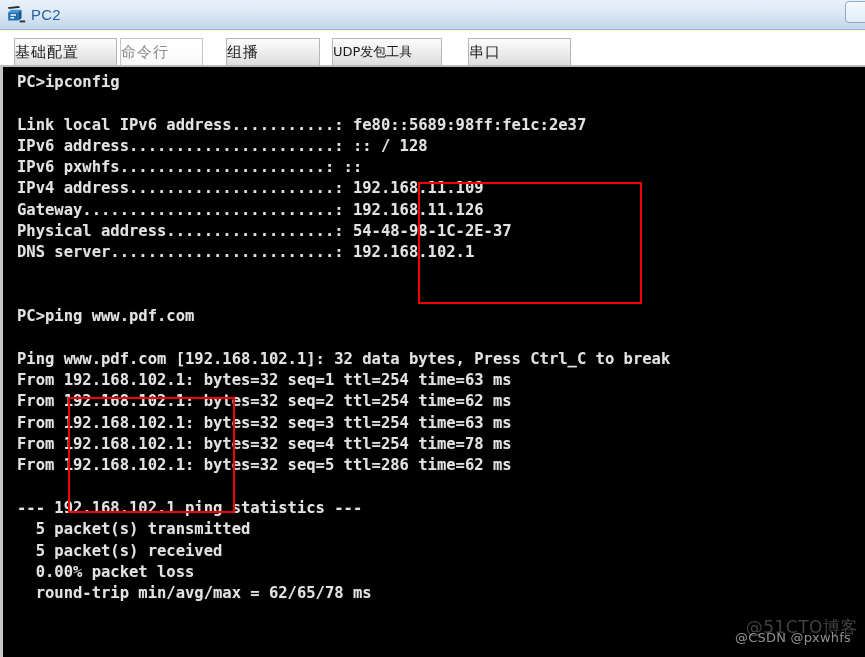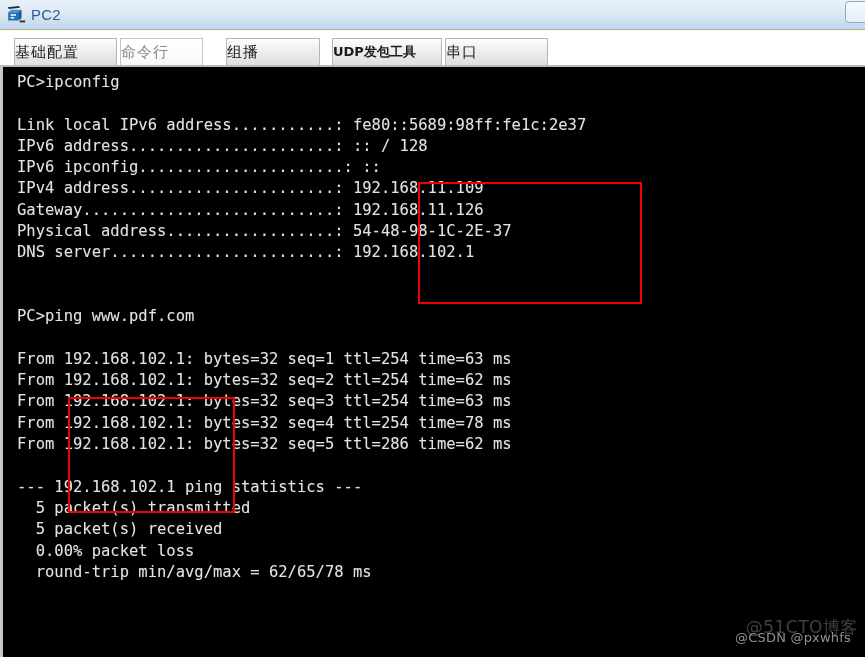--- a/index.html
+++ b/index.html
@@ -102,20 +102,21 @@
     height: 592px;
     background: #000000;
     border-top: 2px solid #b8b8b8;
     border-left: 3px solid #c8c8c8;
     box-sizing: border-box;
     overflow: hidden;
   }
   .term-inner {
     position: relative;
     padding: 5px 10px 0 14px;
+    font-weight: bold;
   }
   .line {
     font-family: "DejaVu Sans Mono", "Liberation Mono", monospace;
     font-size: 15.5px;
     line-height: 21.3px;
     color: #e2e2e2;
     white-space: pre;
     height: 21.3px;
     letter-spacing: 0px;
     text-shadow: 0 0 1px rgba(255,255,255,0.25);
@@ -188,43 +189,44 @@
   <div class="tabstrip">
     <div class="tab" style="left:14px; width:103px;">
       <span>基础配置</span>
     </div>
     <div class="tab active" style="left:120px; width:83px;">
       <span>命令行</span>
     </div>
     <div class="tab" style="left:226px; width:94px;">
       <span>组播</span>
     </div>
-    <div class="tab" style="left:332px; width:110px;font-weight:bold;">
+    <div class="tab" style="left:332px; width:110px;">
       <span style="font-size:13px; letter-spacing:0">UDP发包工具</span>
     </div>
-    <div class="tab" style="left:445px; width:103px;">
+    <div class="tab" style="left:468px; width:103px;">
       <span>串口</span>
     </div>
   </div>
 
   <div class="terminal">
     <div class="term-inner">
       <div class="line">PC&gt;ipconfig</div>
       <div class="line blank"></div>
       <div class="line">Link local IPv6 address...........: fe80::5689:98ff:fe1c:2e37</div>
       <div class="line">IPv6 address......................: :: / 128</div>
-      <div class="line">IPv6 ipconfig......................: ::</div>
+      <div class="line">IPv6 pxwhfs......................: ::</div>
       <div class="line">IPv4 address......................: 192.168.11.109</div>
       <div class="line">Gateway...........................: 192.168.11.126</div>
       <div class="line">Physical address..................: 54-48-98-1C-2E-37</div>
       <div class="line">DNS server........................: 192.168.102.1</div>
       <div class="line blank"></div>
       <div class="line blank"></div>
       <div class="line">PC&gt;ping www.pdf.com</div>
       <div class="line blank"></div>
+      <div class="line">Ping www.pdf.com [192.168.102.1]: 32 data bytes, Press Ctrl_C to break</div>
       <div class="line">From 192.168.102.1: bytes=32 seq=1 ttl=254 time=63 ms</div>
       <div class="line">From 192.168.102.1: bytes=32 seq=2 ttl=254 time=62 ms</div>
       <div class="line">From 192.168.102.1: bytes=32 seq=3 ttl=254 time=63 ms</div>
       <div class="line">From 192.168.102.1: bytes=32 seq=4 ttl=254 time=78 ms</div>
       <div class="line">From 192.168.102.1: bytes=32 seq=5 ttl=286 time=62 ms</div>
       <div class="line blank"></div>
       <div class="line">--- 192.168.102.1 ping statistics ---</div>
       <div class="line">  5 packet(s) transmitted</div>
       <div class="line">  5 packet(s) received</div>
       <div class="line">  0.00% packet loss</div>

